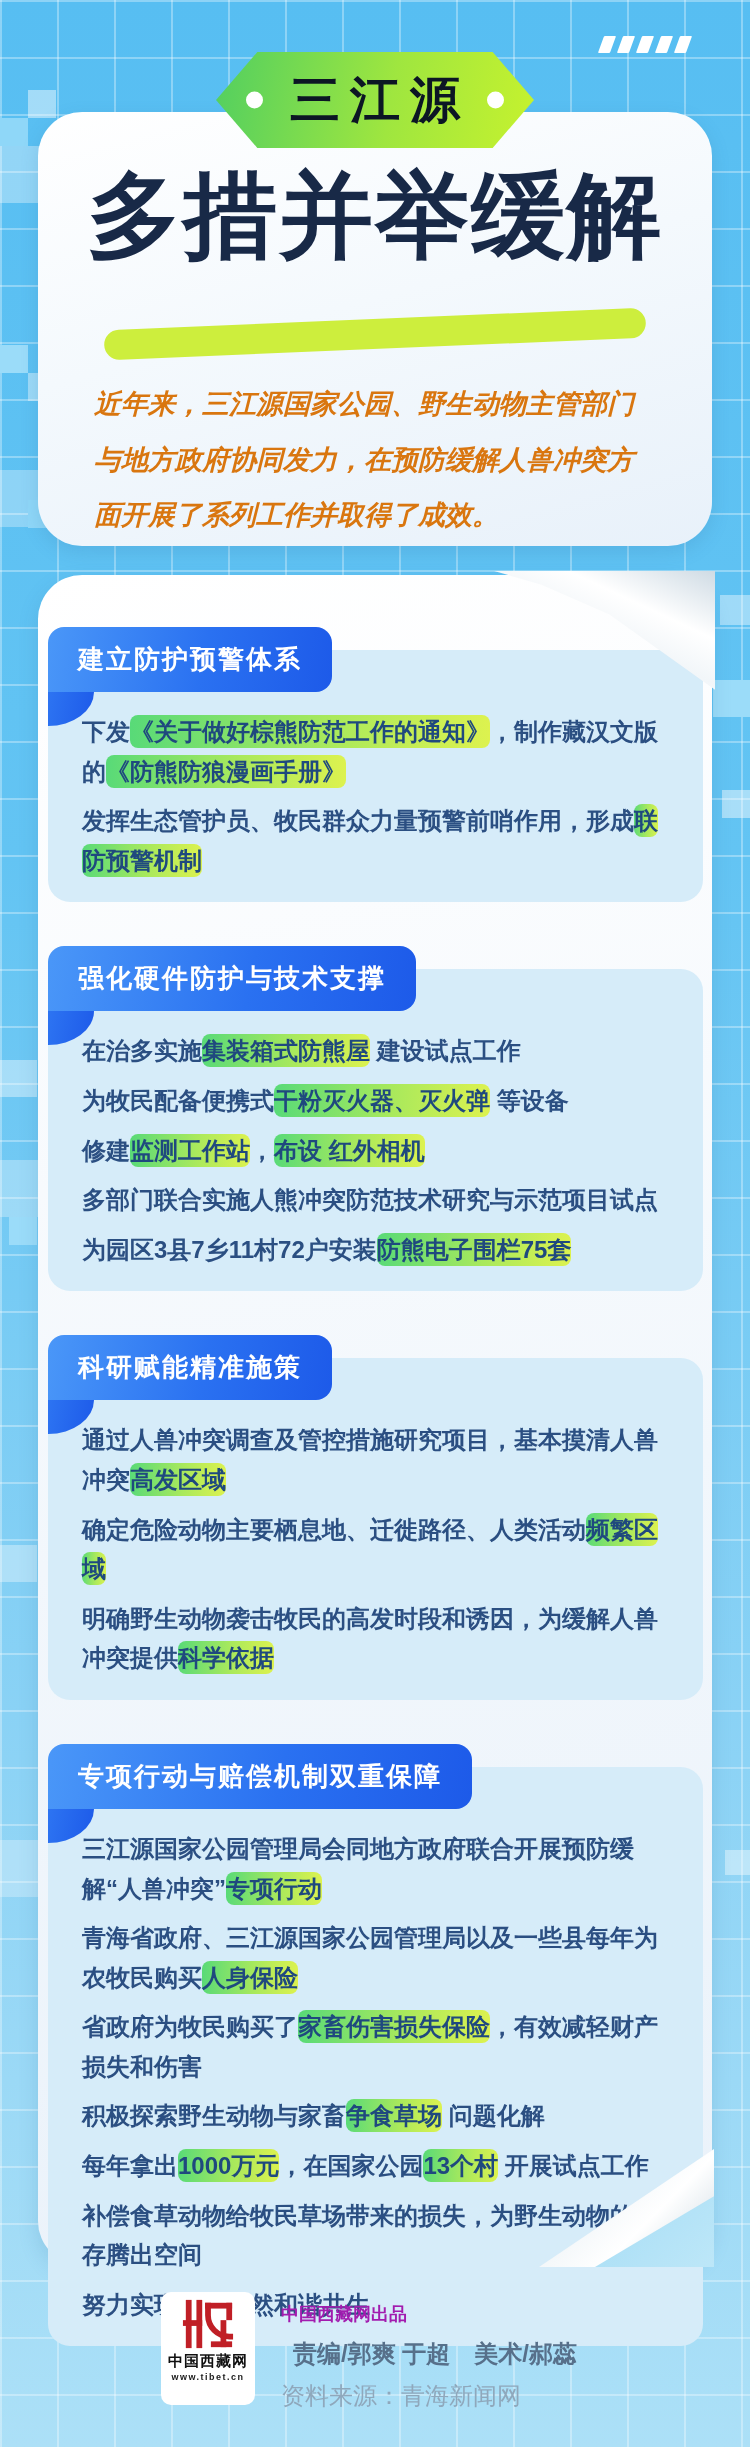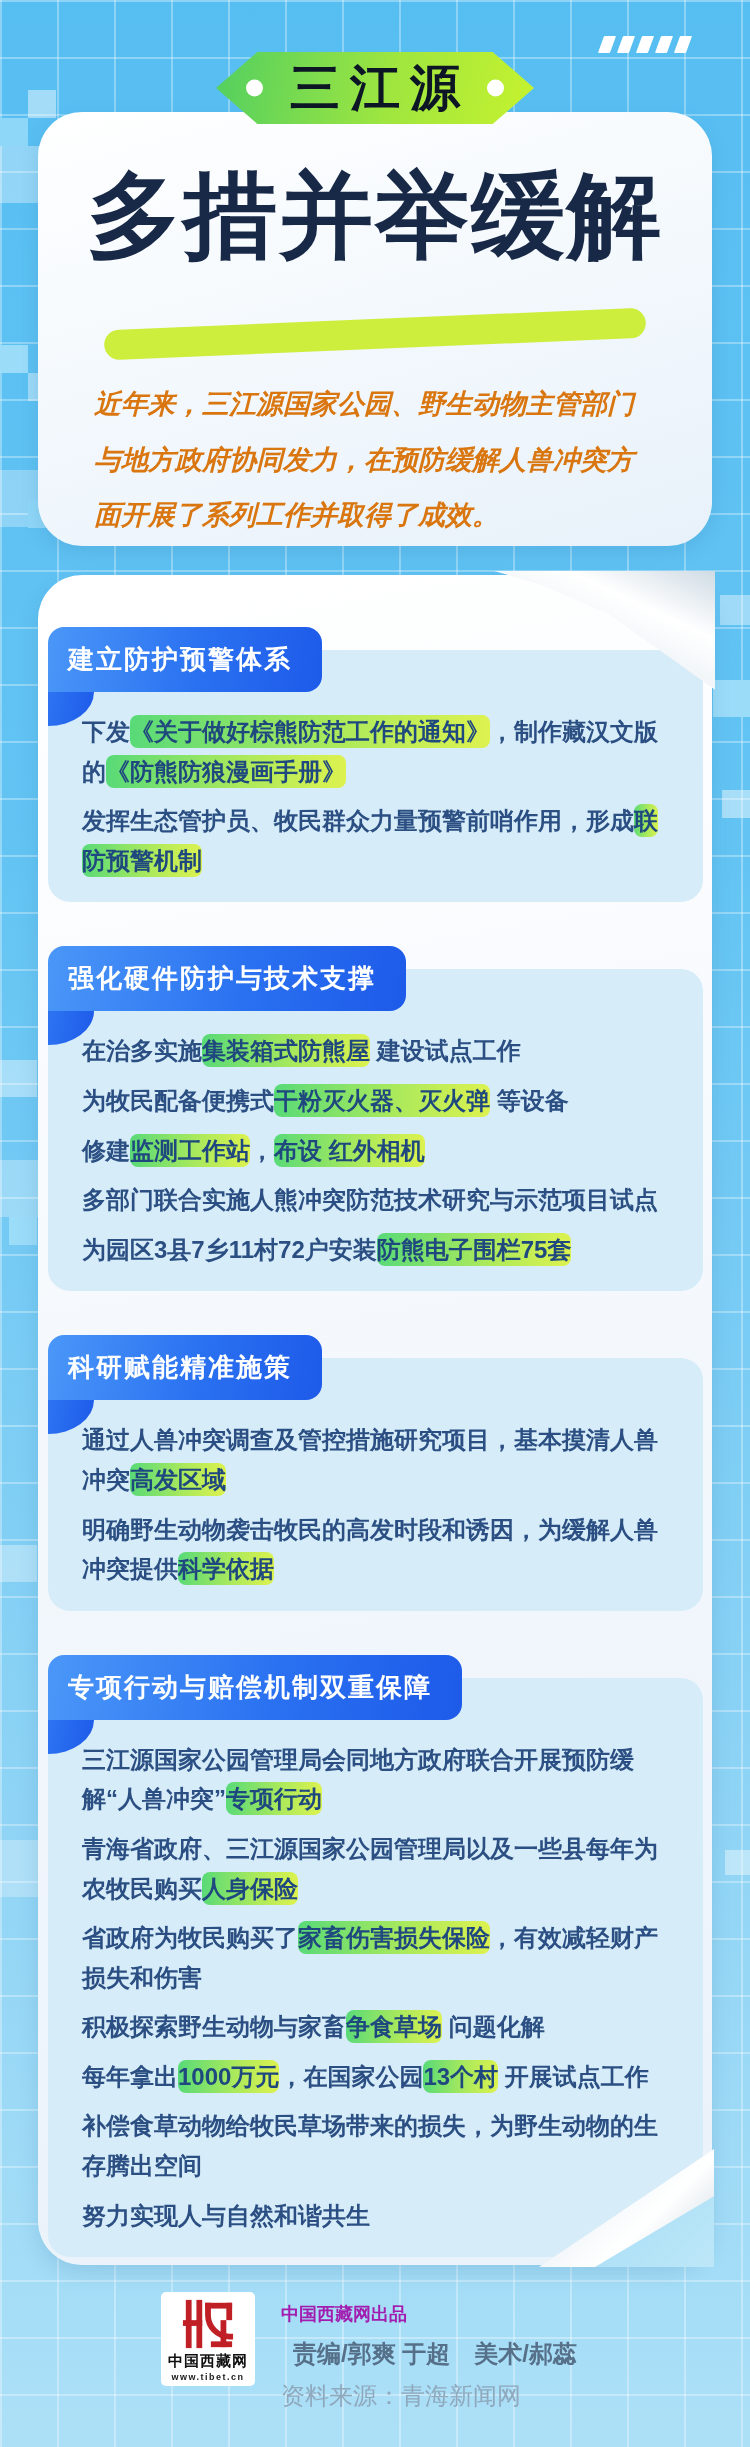--- a/index.html
+++ b/index.html
@@ -15,21 +15,21 @@
       repeating-linear-gradient(90deg,rgba(255,255,255,.32) 0 2px,transparent 2px 57px),
       repeating-linear-gradient(180deg,rgba(255,255,255,.32) 0 2px,transparent 2px 57px);
   }
   .decor-square{position:absolute;z-index:0;pointer-events:none;}
   
   .dashes{position:absolute;top:36px;left:601px;display:flex;gap:7px;z-index:2;}
   .dash{width:12px;height:17px;background:#ffffff;transform:skewX(-20deg);border-radius:1px;}
   
   .hexbadge{
     position:absolute;top:52px;left:50%;transform:translateX(-50%);
-    width:318px;height:72px;z-index:5;
+    width:318px;height:96px;z-index:5;
     background:linear-gradient(100deg,#52cf60 0%,#9fe63f 55%,#c6f22e 100%);
     clip-path:polygon(13% 0%,87% 0%,100% 50%,87% 100%,13% 100%,0% 50%);
     display:flex;align-items:center;justify-content:center;
   }
   .hexbadge .dot{position:absolute;top:50%;width:17px;height:17px;border-radius:50%;background:#ffffff;transform:translateY(-50%);}
   .hexbadge .dot.l{left:30px;} .hexbadge .dot.r{right:30px;}
   .hexbadge .hex-text{font-size:50px;font-weight:900;color:#0c1624;letter-spacing:10px;margin-left:10px;}
   
   .card1{
     position:absolute;left:38px;top:112px;width:674px;height:434px;z-index:3;
@@ -46,21 +46,21 @@
     position:absolute;left:38px;top:575px;width:674px;height:1690px;z-index:2;
     border-radius:44px;background:linear-gradient(170deg,#ffffff 0%,#f2f7fc 55%,#eaf2fa 100%);
     box-shadow:0 8px 20px rgba(50,110,160,.18);
   }
   .sections{position:relative;padding:52px 9px 0 10px;z-index:2;}
   .section{margin-bottom:44px;position:relative;}
   .badge{
     position:relative;display:inline-block;z-index:3;
     background:linear-gradient(100deg,#4a97f8 0%,#2a71f1 55%,#1d5ae9 100%);
     color:#fff;font-size:26px;font-weight:800;letter-spacing:2px;
-    padding:15px 30px 15px 20px;border-radius:16px 16px 16px 0;
+    padding:15px 30px 15px 30px;border-radius:16px 16px 16px 0;
   }
   .badge::after{
     content:"";position:absolute;left:0;top:100%;width:46px;height:34px;
     background:linear-gradient(100deg,#2d74f2,#1d5ae9);
     border-radius:0 0 100% 0;
   }
   .panel{
     position:relative;z-index:1;margin-top:-42px;
     background:#d6ecf9;border-radius:22px;
     padding:62px 38px 22px 34px;
@@ -87,21 +87,21 @@
   }
   .curl-br .fold{
     position:absolute;inset:0;
     clip-path:polygon(0 100%,100% 0,100% 40%,32% 100%);
     background:linear-gradient(315deg,#c9d6df 0%,#ffffff 38%,#f0f5f8 66%,#ffffff 100%);
     filter:drop-shadow(-4px -5px 6px rgba(70,100,125,.25));
   }
   
   .footer{position:absolute;left:0;right:0;top:2292px;z-index:3;display:flex;justify-content:center;align-items:flex-start;gap:26px;}
   .logo{
-    width:94px;height:94px;background:#ffffff;border-radius:5px;
+    width:94px;height:113px;background:#ffffff;border-radius:10px;
     display:flex;flex-direction:column;align-items:center;justify-content:flex-start;
     padding-top:5px;box-sizing:border-box;
   }
   .logo-cn{font-size:15px;font-weight:700;color:#101010;letter-spacing:1px;margin-top:1px;}
   .logo-url{font-size:9px;font-weight:700;color:#1a1a1a;letter-spacing:1.5px;margin-top:1px;}
   .footer-text{padding-top:10px;}
   .produced{font-family:Liberation Serif, serif;font-size:18px;font-weight:700;color:#a21caf;margin:0 0 12px;}
   .credits{font-size:24px;font-weight:700;color:#57708a;margin:0 12px 10px;}
   .source{font-size:24px;font-weight:500;color:#8fa8bc;margin:0;}
 </style>
@@ -180,20 +180,21 @@
     </div>
   </section>
 
   <section class="section">
     <div class="badge">
       <span class="badge-text">科研赋能精准施策</span>
     </div>
     <div class="panel">
       <div class="paras">
             <p><span>通过人兽冲突调查及管控措施研究项目，基本摸清人兽冲突</span><span class="hl">高发区域</span></p>
+            <p><span>确定危险动物主要栖息地、迁徙路径、人类活动</span><span class="hl">频繁区域</span></p>
             <p><span>明确野生动物袭击牧民的高发时段和诱因，为缓解人兽冲突提供</span><span class="hl">科学依据</span></p>
           </div>
     </div>
   </section>
 
   <section class="section">
     <div class="badge">
       <span class="badge-text">专项行动与赔偿机制双重保障</span>
     </div>
     <div class="panel">

